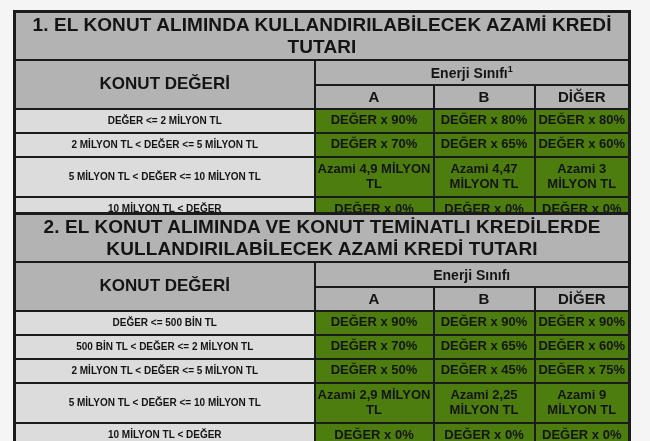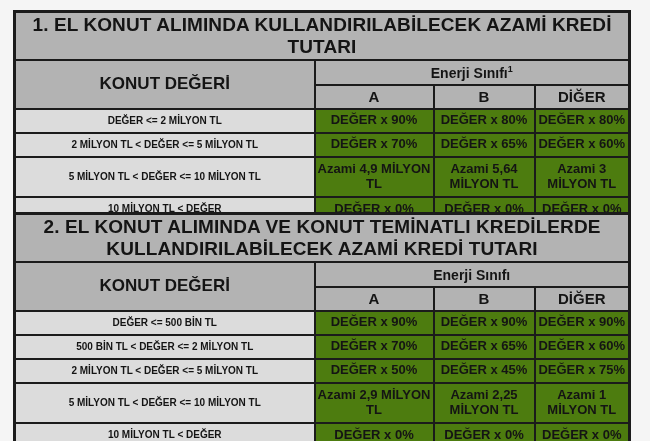--- a/index.html
+++ b/index.html
@@ -89,21 +89,21 @@
       </tr>
       <tr>
         <td class="lbl">2 MİLYON TL &lt; DEĞER &lt;= 5 MİLYON TL</td>
         <td class="val">DEĞER x 70%</td>
         <td class="val">DEĞER x 65%</td>
         <td class="val">DEĞER x 60%</td>
       </tr>
       <tr class="tall">
         <td class="lbl">5 MİLYON TL &lt; DEĞER &lt;= 10 MİLYON TL</td>
         <td class="val">Azami 4,9 MİLYON TL</td>
-        <td class="val">Azami 5,64 MİLYON TL</td>
+        <td class="val">Azami 4,47 MİLYON TL</td>
         <td class="val">Azami 3 MİLYON TL</td>
       </tr>
       <tr class="last">
         <td class="lbl">10 MİLYON TL &lt; DEĞER</td>
         <td class="val">DEĞER x 0%</td>
         <td class="val">DEĞER x 0%</td>
         <td class="val">DEĞER x 0%</td>
       </tr>
     </tbody>
   </table>
@@ -148,21 +148,21 @@
       <tr>
         <td class="lbl">2 MİLYON TL &lt; DEĞER &lt;= 5 MİLYON TL</td>
         <td class="val">DEĞER x 50%</td>
         <td class="val">DEĞER x 45%</td>
         <td class="val">DEĞER x 75%</td>
       </tr>
       <tr class="tall">
         <td class="lbl">5 MİLYON TL &lt; DEĞER &lt;= 10 MİLYON TL</td>
         <td class="val">Azami 2,9 MİLYON TL</td>
         <td class="val">Azami 2,25 MİLYON TL</td>
-        <td class="val">Azami 1 MİLYON TL</td>
+        <td class="val">Azami 9 MİLYON TL</td>
       </tr>
       <tr class="last">
         <td class="lbl">10 MİLYON TL &lt; DEĞER</td>
         <td class="val">DEĞER x 0%</td>
         <td class="val">DEĞER x 0%</td>
         <td class="val">DEĞER x 0%</td>
       </tr>
     </tbody>
   </table>
 

